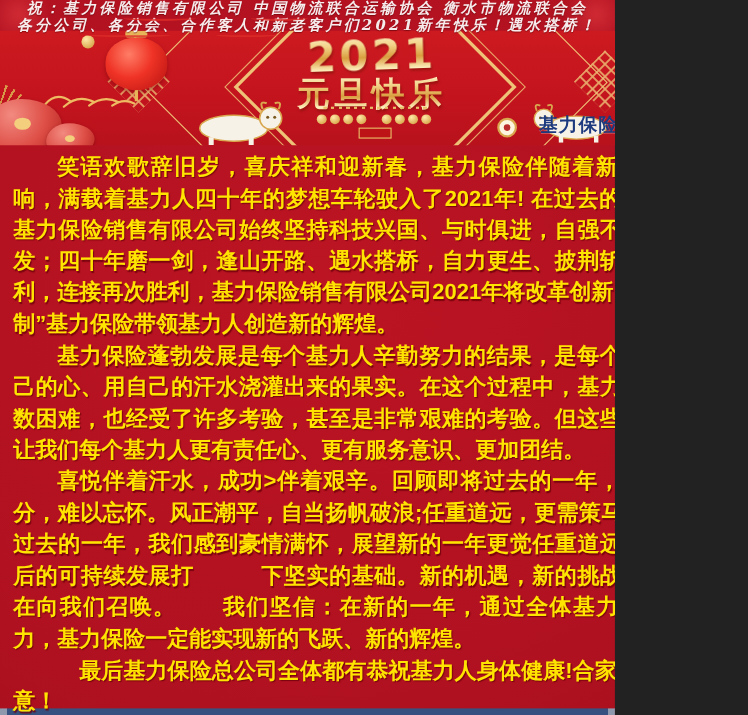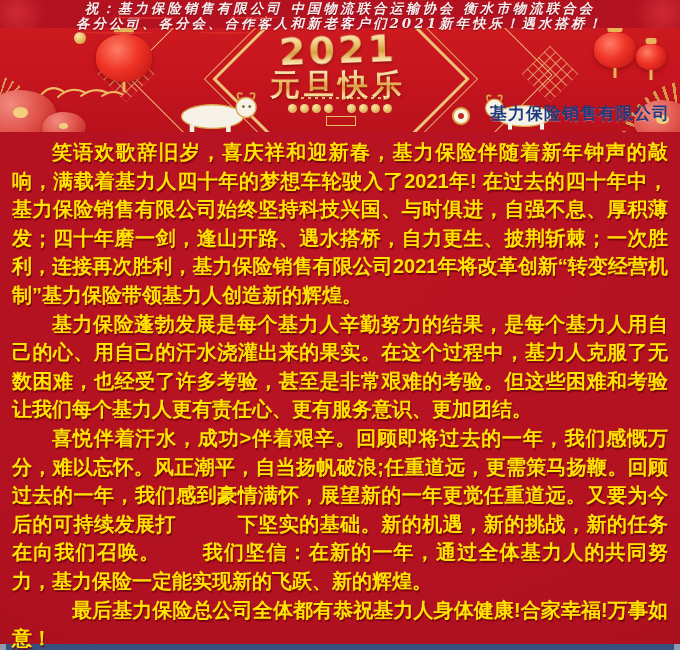--- a/index.html
+++ b/index.html
@@ -1,17 +1,17 @@
 <!DOCTYPE html>
 <html><head>
 <meta charset="utf-8">
 <style>
   html,body { margin:0; padding:0; background:#222; }
   .poster {
-    position:relative; width:680px; height:650px; overflow:hidden;
+    position:relative; width:559px; height:650px; overflow:hidden;
     background: radial-gradient(130% 100% at 50% 40%, #bc1423 0%, #b01120 60%, #9d0e1c 100%);
     font-family: "Liberation Sans", sans-serif;
   }
 
   
   .dedication { position:absolute; top:1px; left:0; right:0; text-align:center; z-index:6; }
   .dedication .dline {
     font-family:"DejaVu Serif", serif; font-style:italic; font-weight:bold;
     font-size:13.5px; line-height:15px; letter-spacing:3px;
     color:rgba(255,255,255,.92); text-shadow:0 1px 1px rgba(90,0,0,.55);

